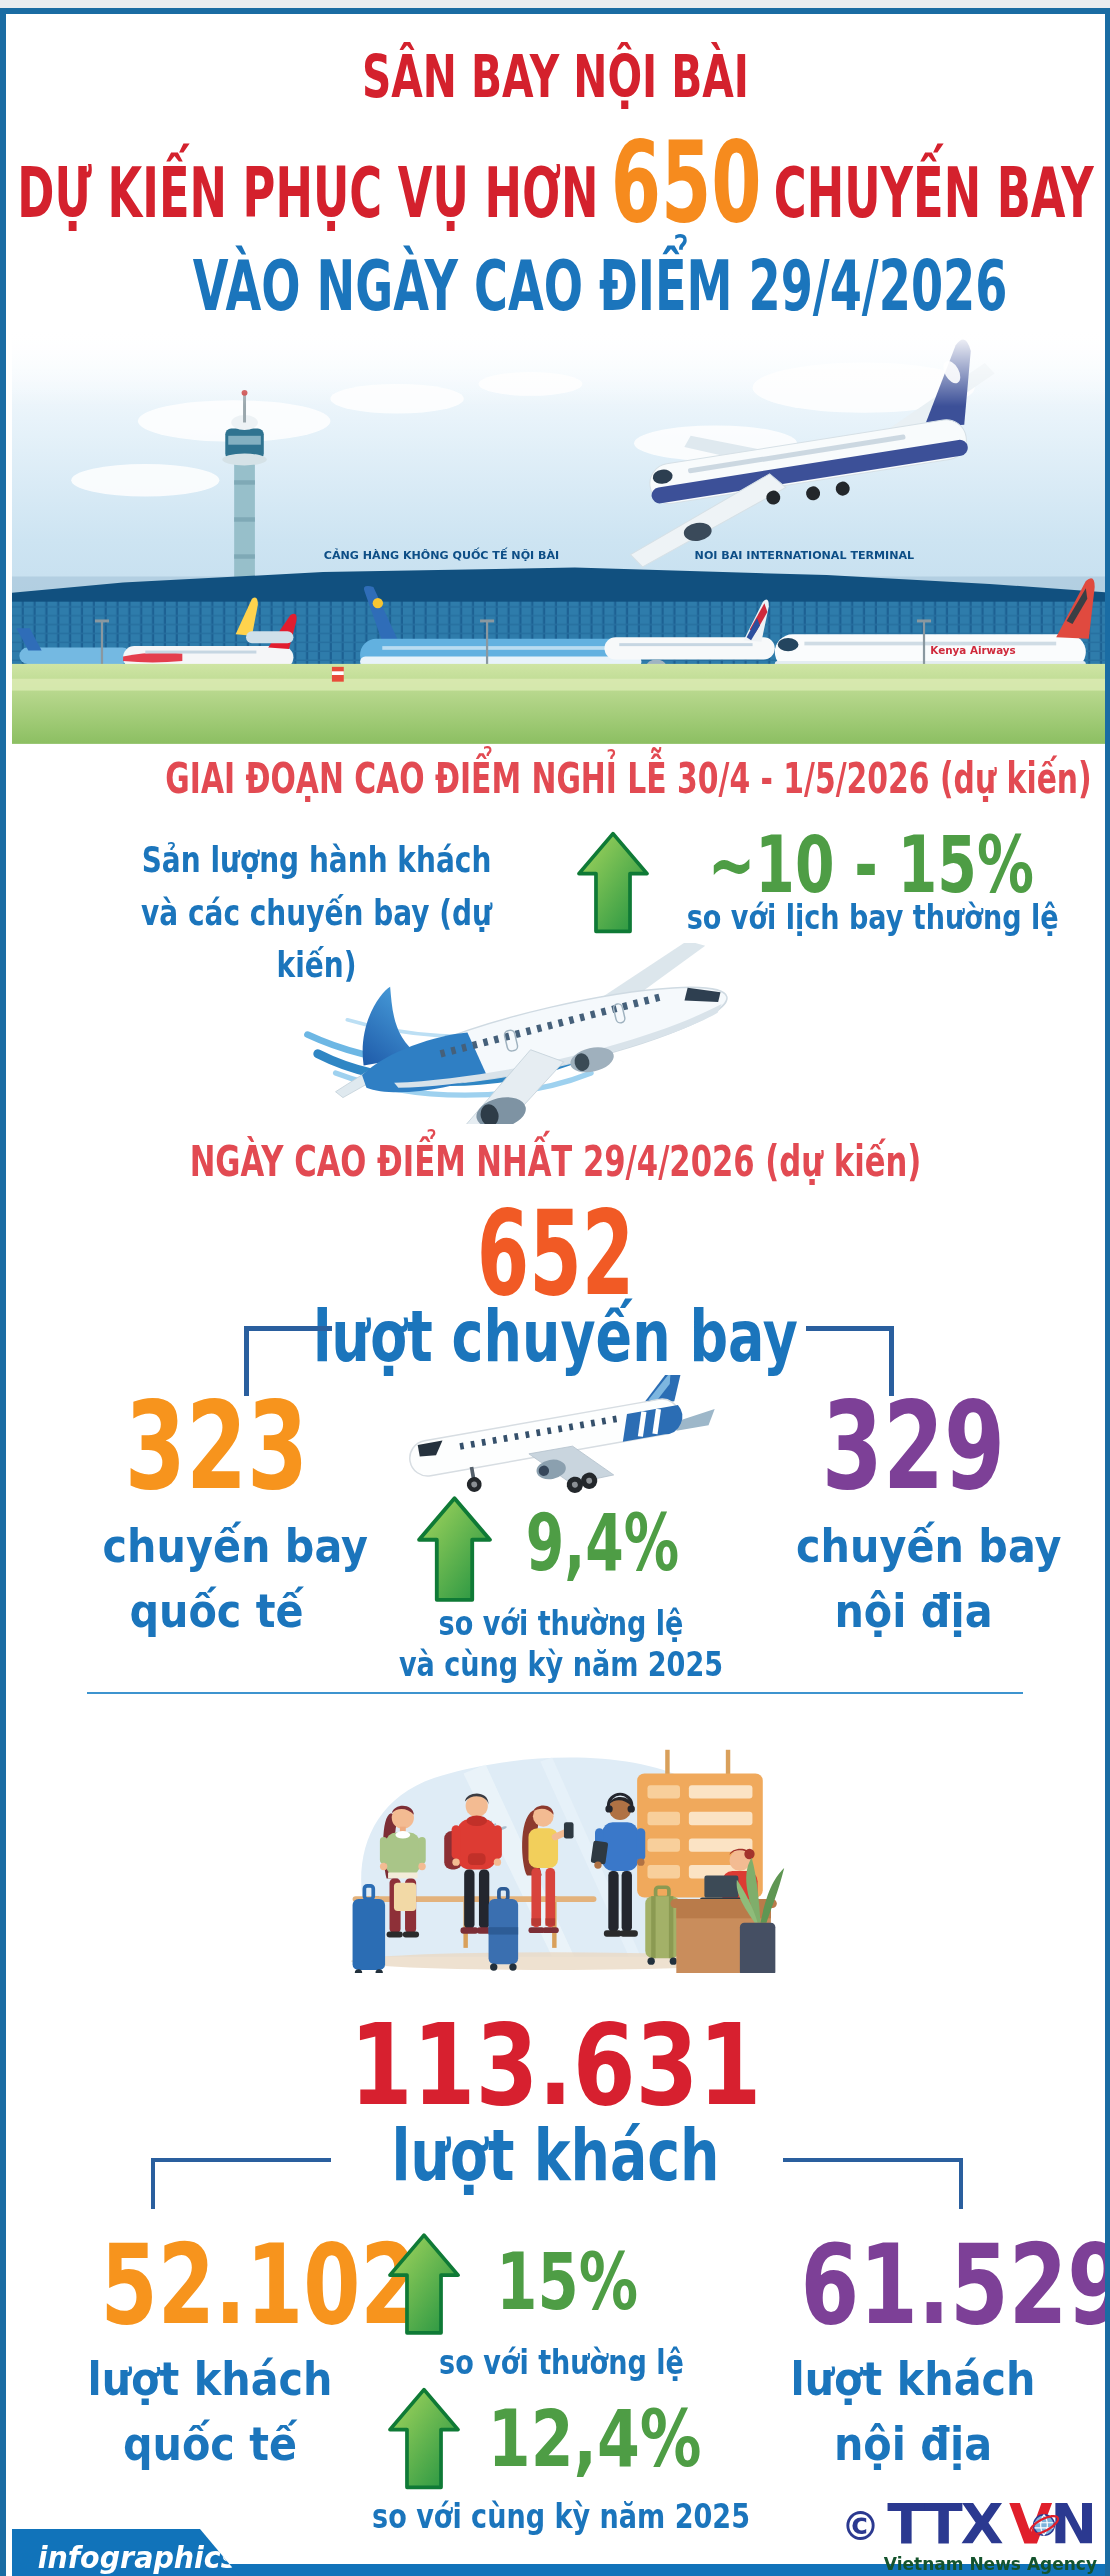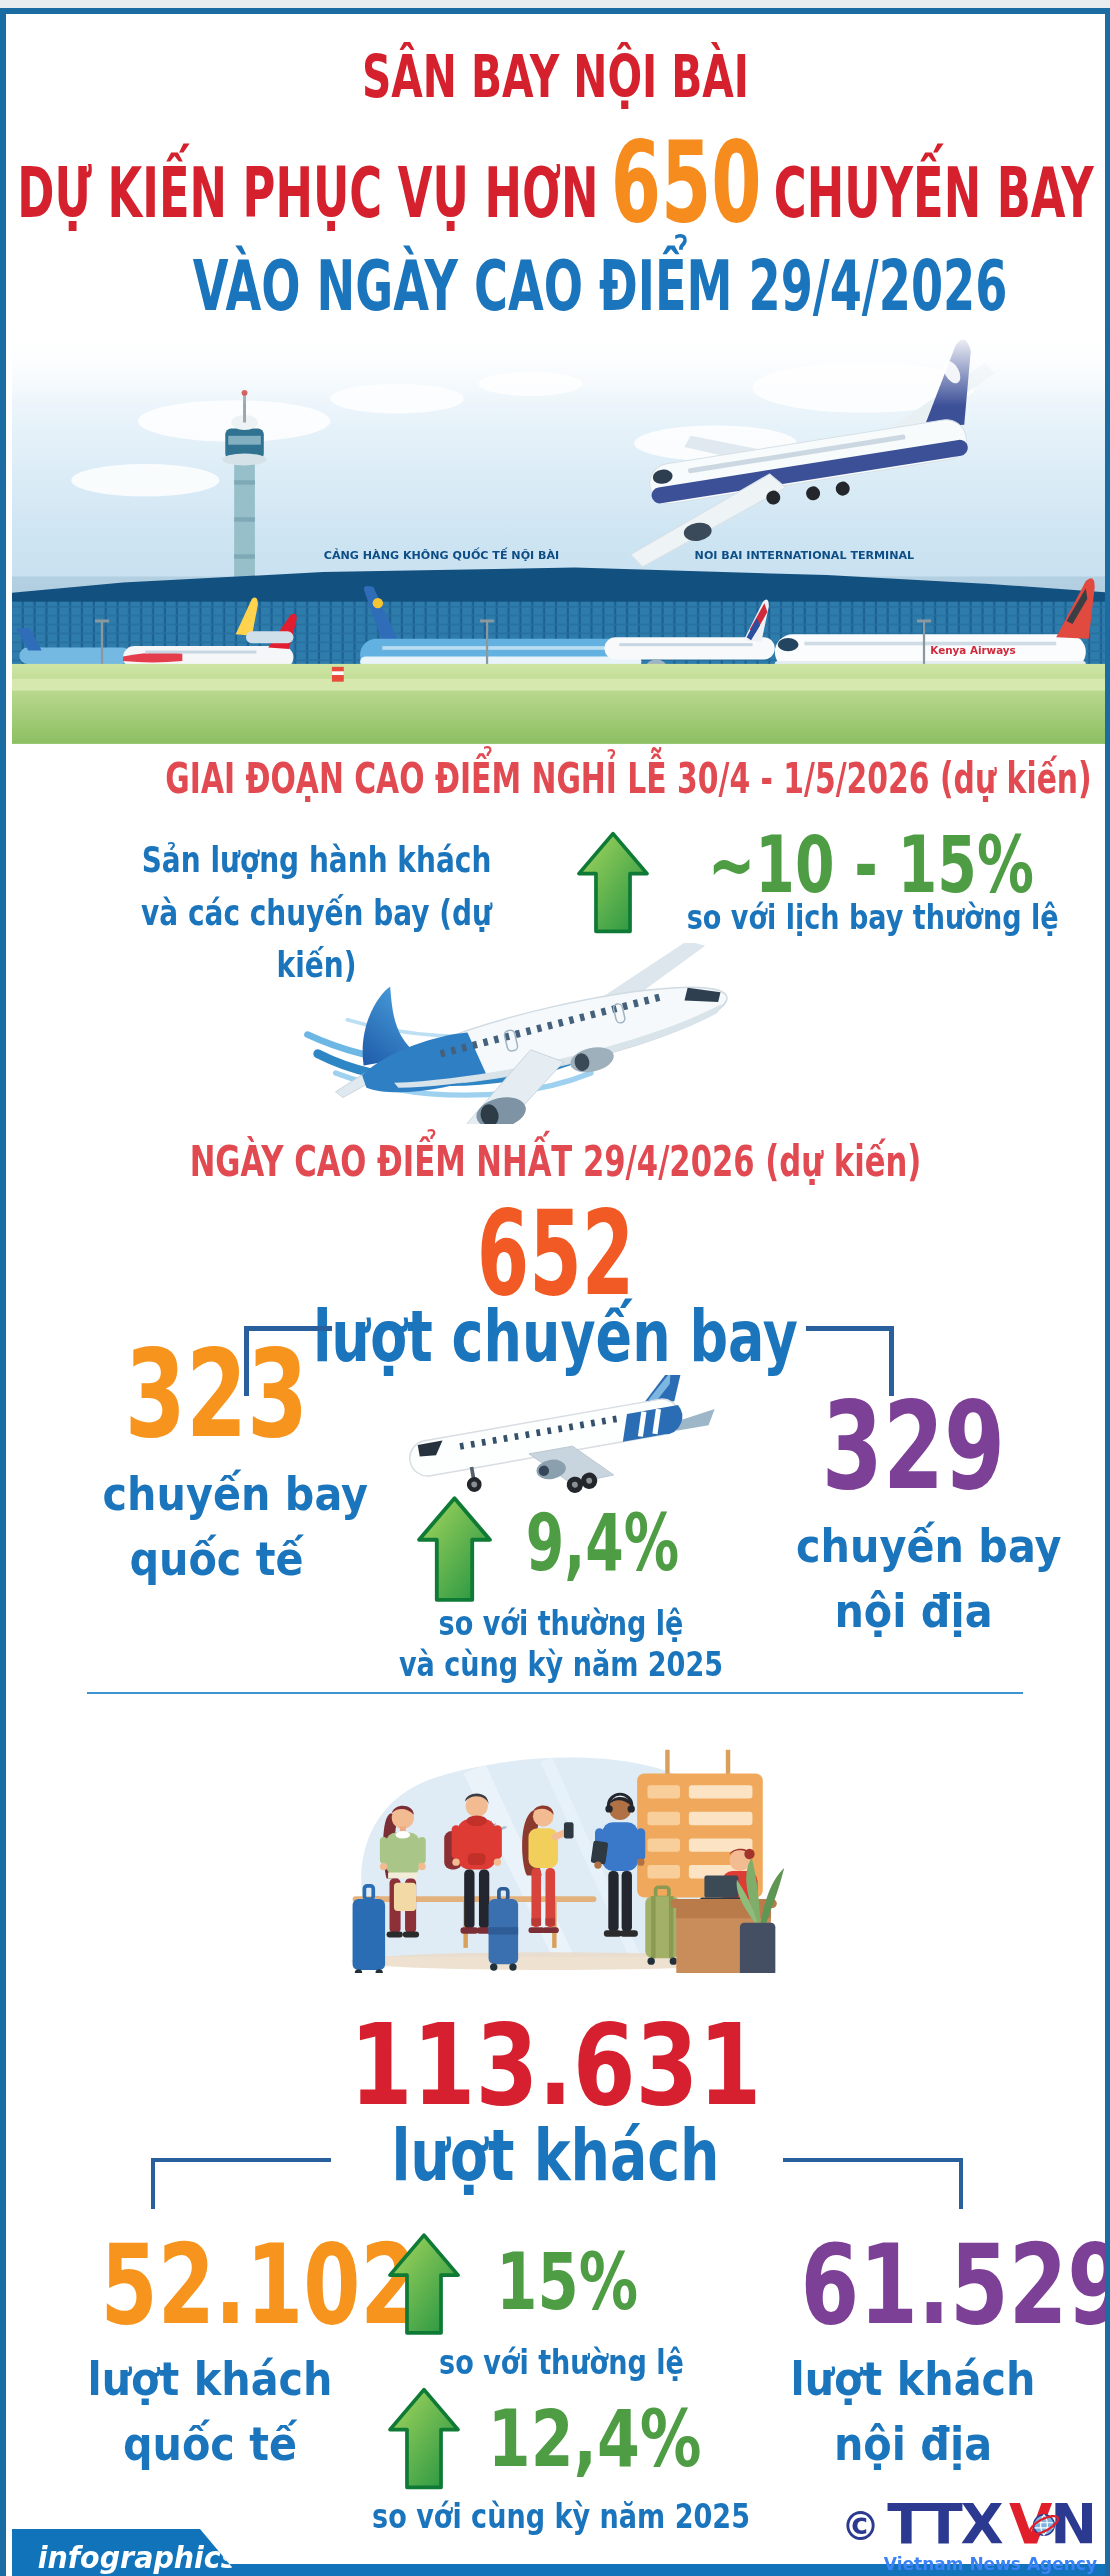--- a/index.html
+++ b/index.html
@@ -87,21 +87,21 @@
 
   .agency { position:absolute; left:857px; top:2482px; width:234px; text-align:right; }
   .agency-row { display:flex; justify-content:flex-end; align-items:baseline; gap:7.4px;
                 line-height:1; }
   .agency .copy { font-size:39px; color:#2b3990; transform:translateY(-3px); }
   .agency .ltr  { font-size:56px; color:#2b3990; letter-spacing:-2.2px; }
   .agency .vwrap{ position:relative; display:inline-block; }
   .agency .vv   { font-size:56px; color:#e01f2b; letter-spacing:-2.2px; }
   .agency .nn   { font-size:56px; color:#2b3990; }
   .agency .globe{ position:absolute; left:18px; top:12px; }
-  .agency-name  { font-size:17px; color:#3b82f6; margin-top:1.5px; letter-spacing:0; }
+  .agency-name  { font-size:17px; color:#14532d; margin-top:1.5px; letter-spacing:0; }
 </style>
 </head>
 <body>
 
 <div class="page">
 
   <div class="line t1 red">SÂN BAY NỘI BÀI</div>
   <div class="t2">
     <span class="seg">DỰ KIẾN PHỤC VỤ HƠN</span>
     <span class="bignum">650</span>
@@ -289,21 +289,21 @@
     </g>
   </svg>
 
   <div class="line headB hred">NGÀY CAO ĐIỂM NHẤT 29/4/2026 (dự kiến)</div>
   <div class="line n652 dorange">652</div>
   <div class="line flights-label blue">lượt chuyến bay</div>
 
   <div class="bracket bl" style="left:238px; top:1312px; width:83px; height:65px;"></div>
   <div class="bracket br" style="left:800px; top:1312px; width:83px; height:65px;"></div>
 
-  <div class="col" style="left:81px; top:1319px; width:259px;">
+  <div class="col" style="left:81px; top:1371px; width:259px;">
     <span class="num orange" style="font-size:122px; --nsx:.72;">323</span>
     <span class="lbl">chuyến bay</span>
     <span class="lbl2">quốc tế</span>
   </div>
 
   <svg class="planeflat" viewBox="0 0 475 165">
     <g transform="rotate(-10 230 80)">
       <path d="M392,92 L448,84 L436,104 L392,104 Z" fill="#9db7c9"></path>
       <path d="M352,62 L404,14 Q416,4 414,22 L396,64 Z" fill="#2b6db4"></path>
       <path d="M362,56 L398,24 L394,40 L372,60 Z" fill="#7db6e0"></path>

